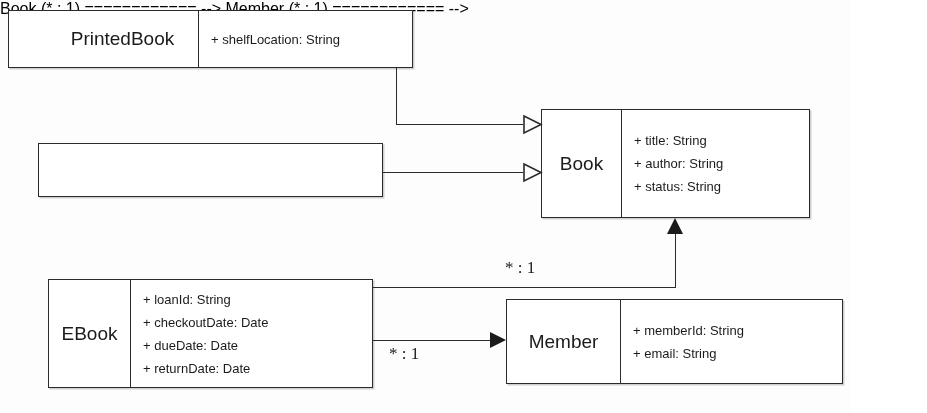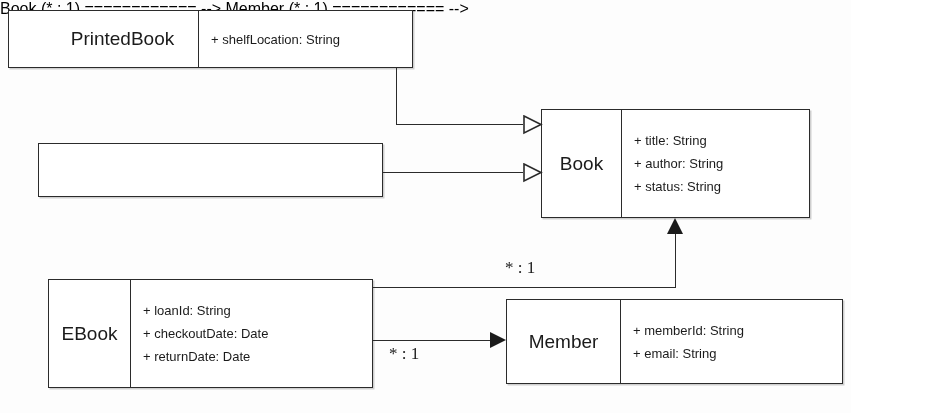--- a/index.html
+++ b/index.html
@@ -135,20 +135,21 @@
       <div class="uml-attr">+ status: String</div>
     </div>
   </div>
 
   
   <div class="uml-class" style="left:48px; top:279px; width:325px; height:109px;">
     <div class="uml-name-cell" style="width:82px;">EBook</div>
     <div class="uml-attr-cell">
       <div class="uml-attr">+ loanId: String</div>
       <div class="uml-attr">+ checkoutDate: Date</div>
+      <div class="uml-attr">+ dueDate: Date</div>
       <div class="uml-attr">+ returnDate: Date</div>
     </div>
   </div>
 
   
   <div class="uml-class" style="left:506px; top:299px; width:337px; height:85px;">
     <div class="uml-name-cell" style="width:114px;">Member</div>
     <div class="uml-attr-cell">
       <div class="uml-attr">+ memberId: String</div>
       <div class="uml-attr">+ email: String</div>

